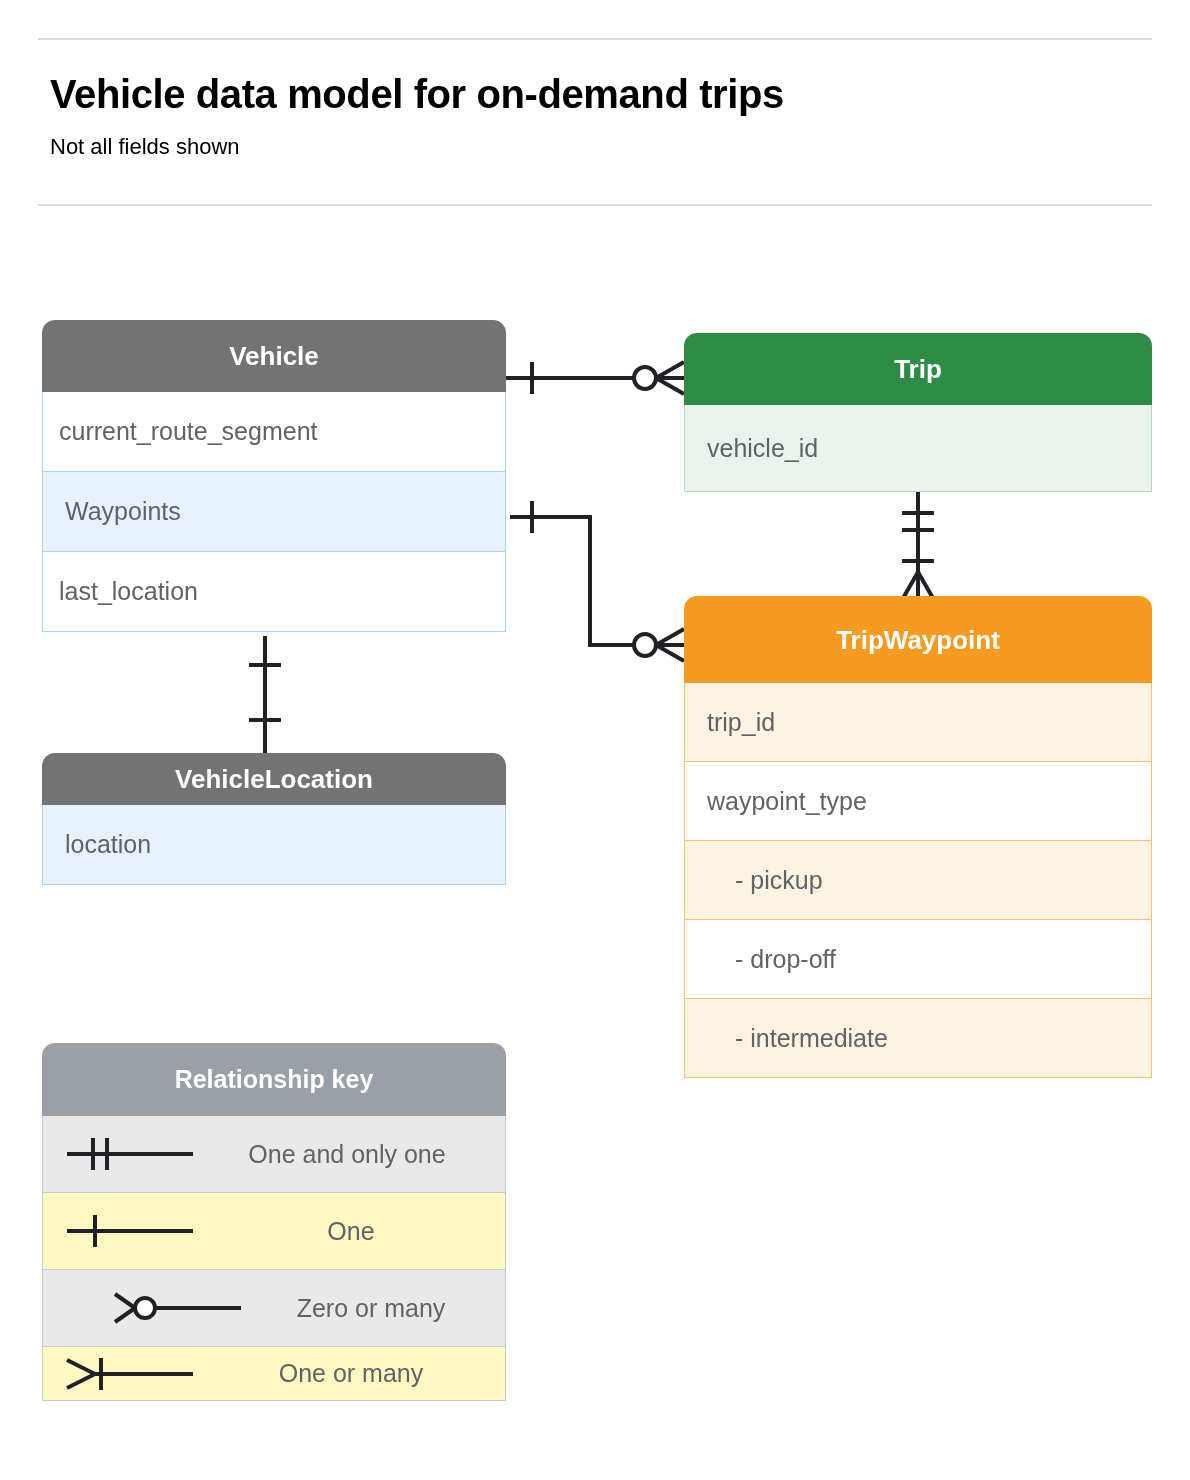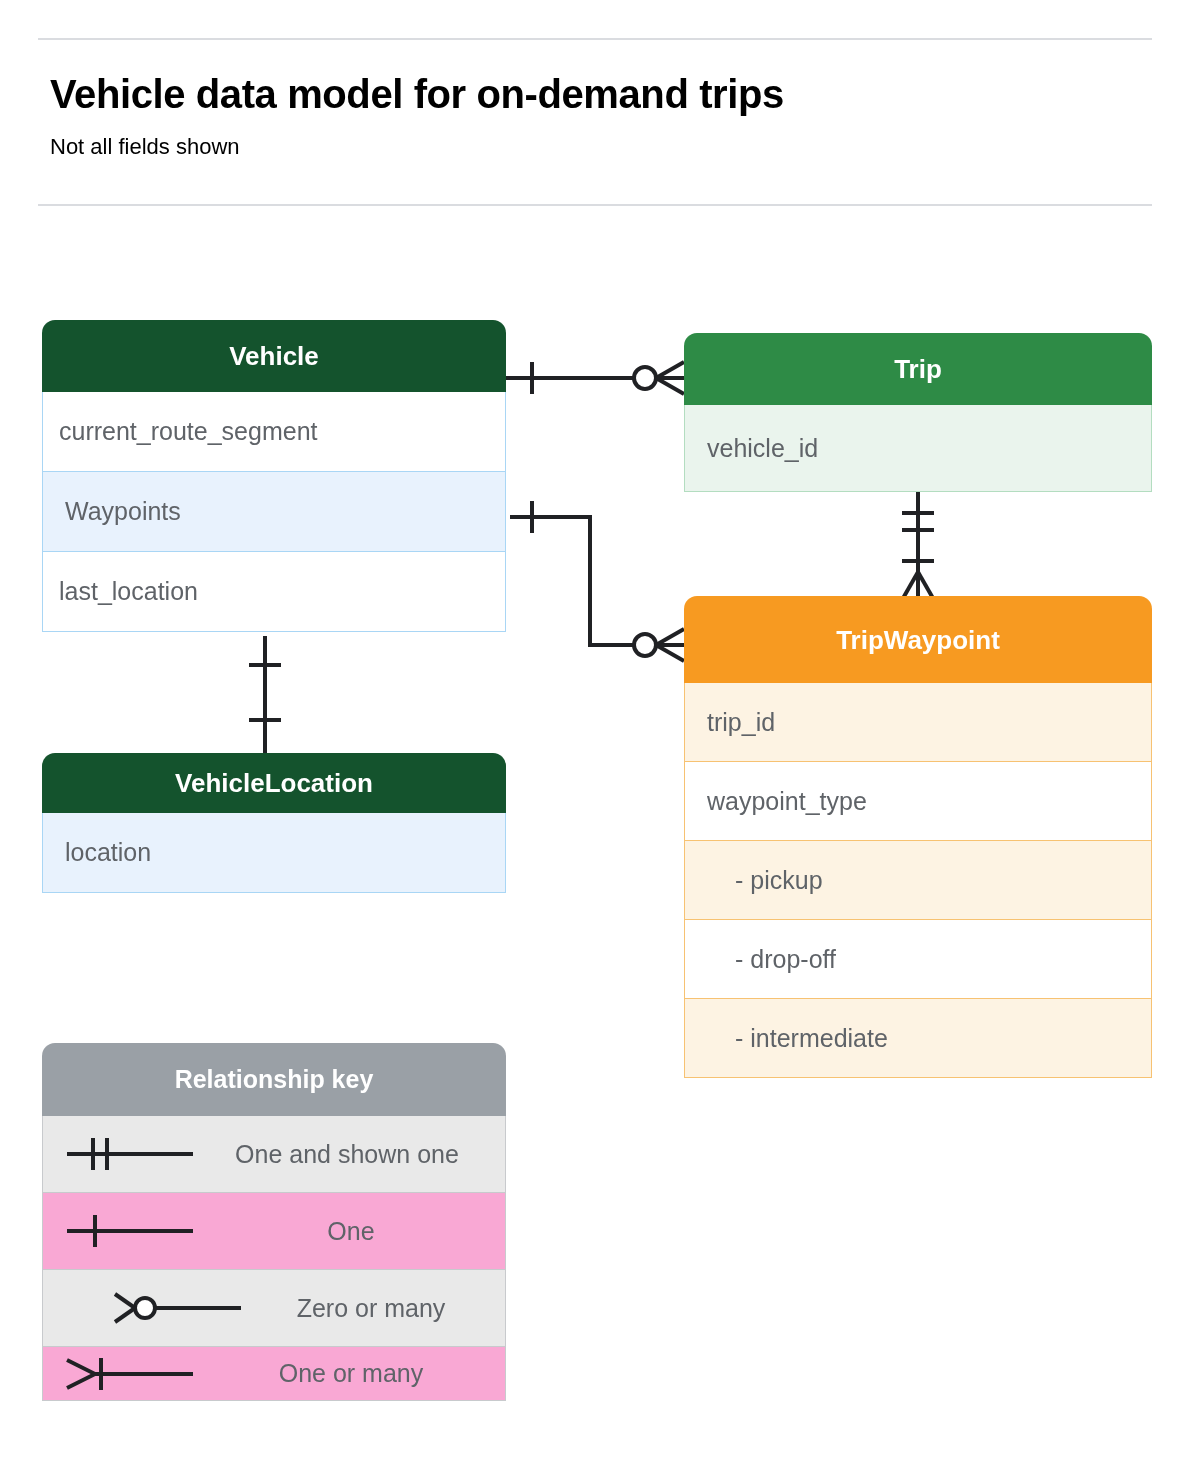--- a/index.html
+++ b/index.html
@@ -70,41 +70,41 @@
     color: #5f6368;
     display: flex;
     align-items: center;
     padding-left: 22px;
     border-style: solid;
     border-width: 0 1.5px 1.5px 1.5px;
   }
   .entity-row.indent { padding-left: 50px; }
 
   
-  .t-blue .entity-header { background: #14532d; }
+  .t-blue .entity-header { background: #737373; }
   .t-blue .entity-row { border-color: #a9d6f5; }
   .t-blue .entity-row.alt { background: #e8f2fd; }
   .t-blue .entity-row.plain { background: #ffffff; padding-left: 16px; }
 
   
   .t-green .entity-header { background: #2e8b46; }
   .t-green .entity-row { border-color: #b3ddc0; }
   .t-green .entity-row.alt { background: #eaf4ed; }
 
   
   .t-orange .entity-header { background: #f79a21; }
   .t-orange .entity-row { border-color: #f7c272; }
   .t-orange .entity-row.alt { background: #fdf3e3; }
   .t-orange .entity-row.plain { background: #ffffff; }
 
   
   .t-gray .entity-header { background: #9aa0a6; font-size: 25px; }
   .t-gray .entity-row { border-color: #c8cacd; }
   .t-gray .entity-row.alt { background: #e9e9e9; }
-  .t-gray .entity-row.plain { background: #f9a8d4; gap: 8px; }
+  .t-gray .entity-row.plain { background: #fef9c3; gap: 8px; }
 
   
   .legend-row {
     padding-left: 0;
     display: flex;
     align-items: center;
   }
   .legend-sym {
     width: 160px;
     flex: 0 0 160px;
@@ -192,38 +192,38 @@
 <div class="entity t-orange" id="ent-tripwaypoint" style="left:684px; top:596px; width:468px;">
   <div class="entity-header" style="height:87px;">TripWaypoint</div>
   <div class="entity-row alt" style="height:79px;">trip_id</div>
   <div class="entity-row plain" style="height:79px;">waypoint_type</div>
   <div class="entity-row alt indent" style="height:79px;">-  pickup</div>
   <div class="entity-row plain indent" style="height:79px;">-  drop-off</div>
   <div class="entity-row alt indent" style="height:79px;">-  intermediate</div>
 </div>
 
 <div class="entity t-blue" id="ent-vehiclelocation" style="left:42px; top:753px; width:464px;">
-  <div class="entity-header" style="height:60px;">VehicleLocation</div>
+  <div class="entity-header" style="height:52px;">VehicleLocation</div>
   <div class="entity-row alt" style="height:80px;">location</div>
 </div>
 
 <div class="entity t-gray" id="ent-legend" style="left:42px; top:1043px; width:464px;">
   <div class="entity-header" style="height:73px;">Relationship key</div>
 
   <div class="entity-row alt legend-row" style="height:77px;">
     <span class="legend-sym">
       <svg width="130" height="40" viewBox="0 0 130 40" xmlns="http://www.w3.org/2000/svg">
         <g stroke="#202124" stroke-width="4" fill="none">
           <line x1="2" y1="20" x2="128" y2="20"></line>
           <line x1="28" y1="4" x2="28" y2="36"></line>
           <line x1="42" y1="4" x2="42" y2="36"></line>
         </g>
       </svg>
     </span>
-    <span class="legend-label">One and shown one</span>
+    <span class="legend-label">One and only one</span>
   </div>
 
   <div class="entity-row plain legend-row" style="height:77px;">
     <span class="legend-sym">
       <svg width="130" height="40" viewBox="0 0 130 40" xmlns="http://www.w3.org/2000/svg">
         <g stroke="#202124" stroke-width="4" fill="none">
           <line x1="2" y1="20" x2="128" y2="20"></line>
           <line x1="30" y1="4" x2="30" y2="36"></line>
         </g>
       </svg>

